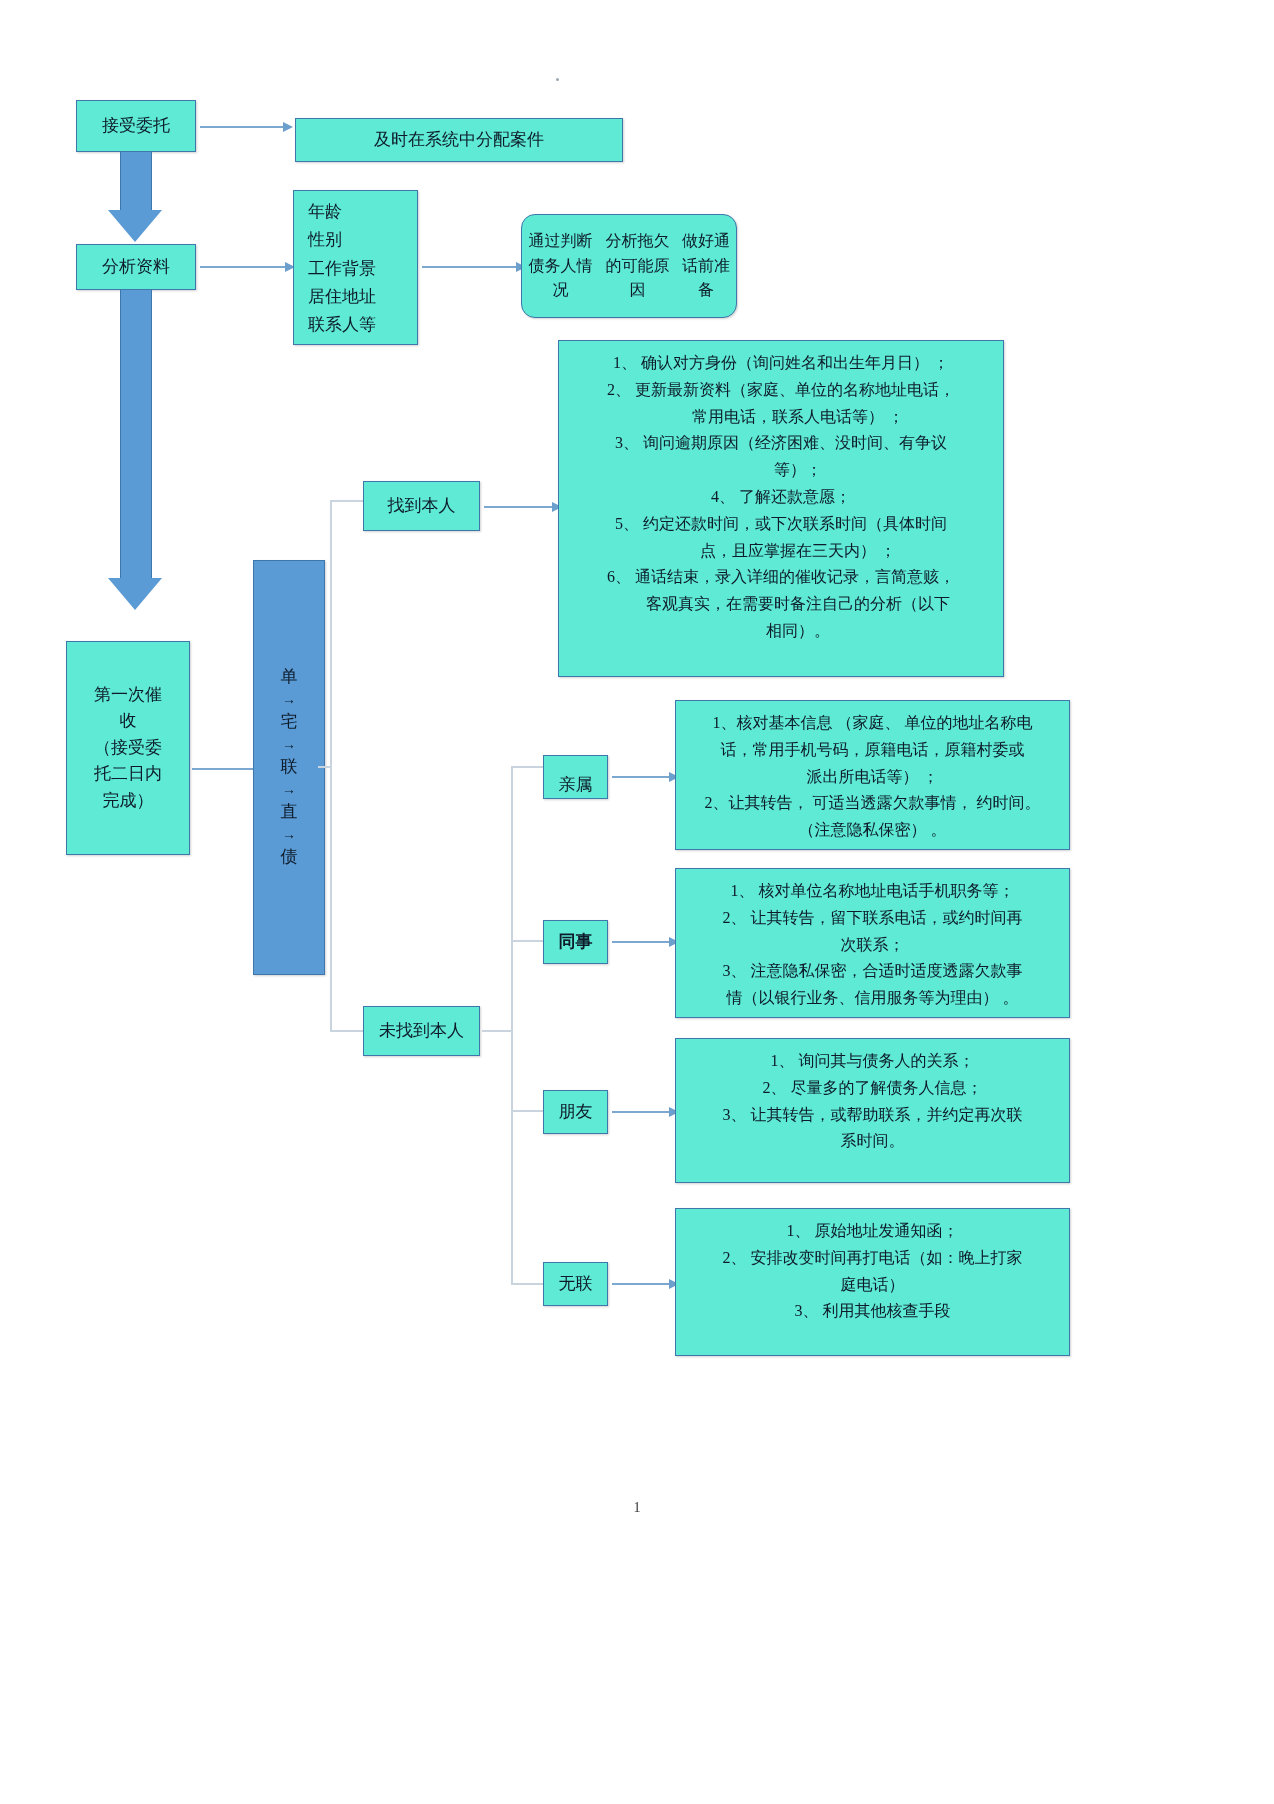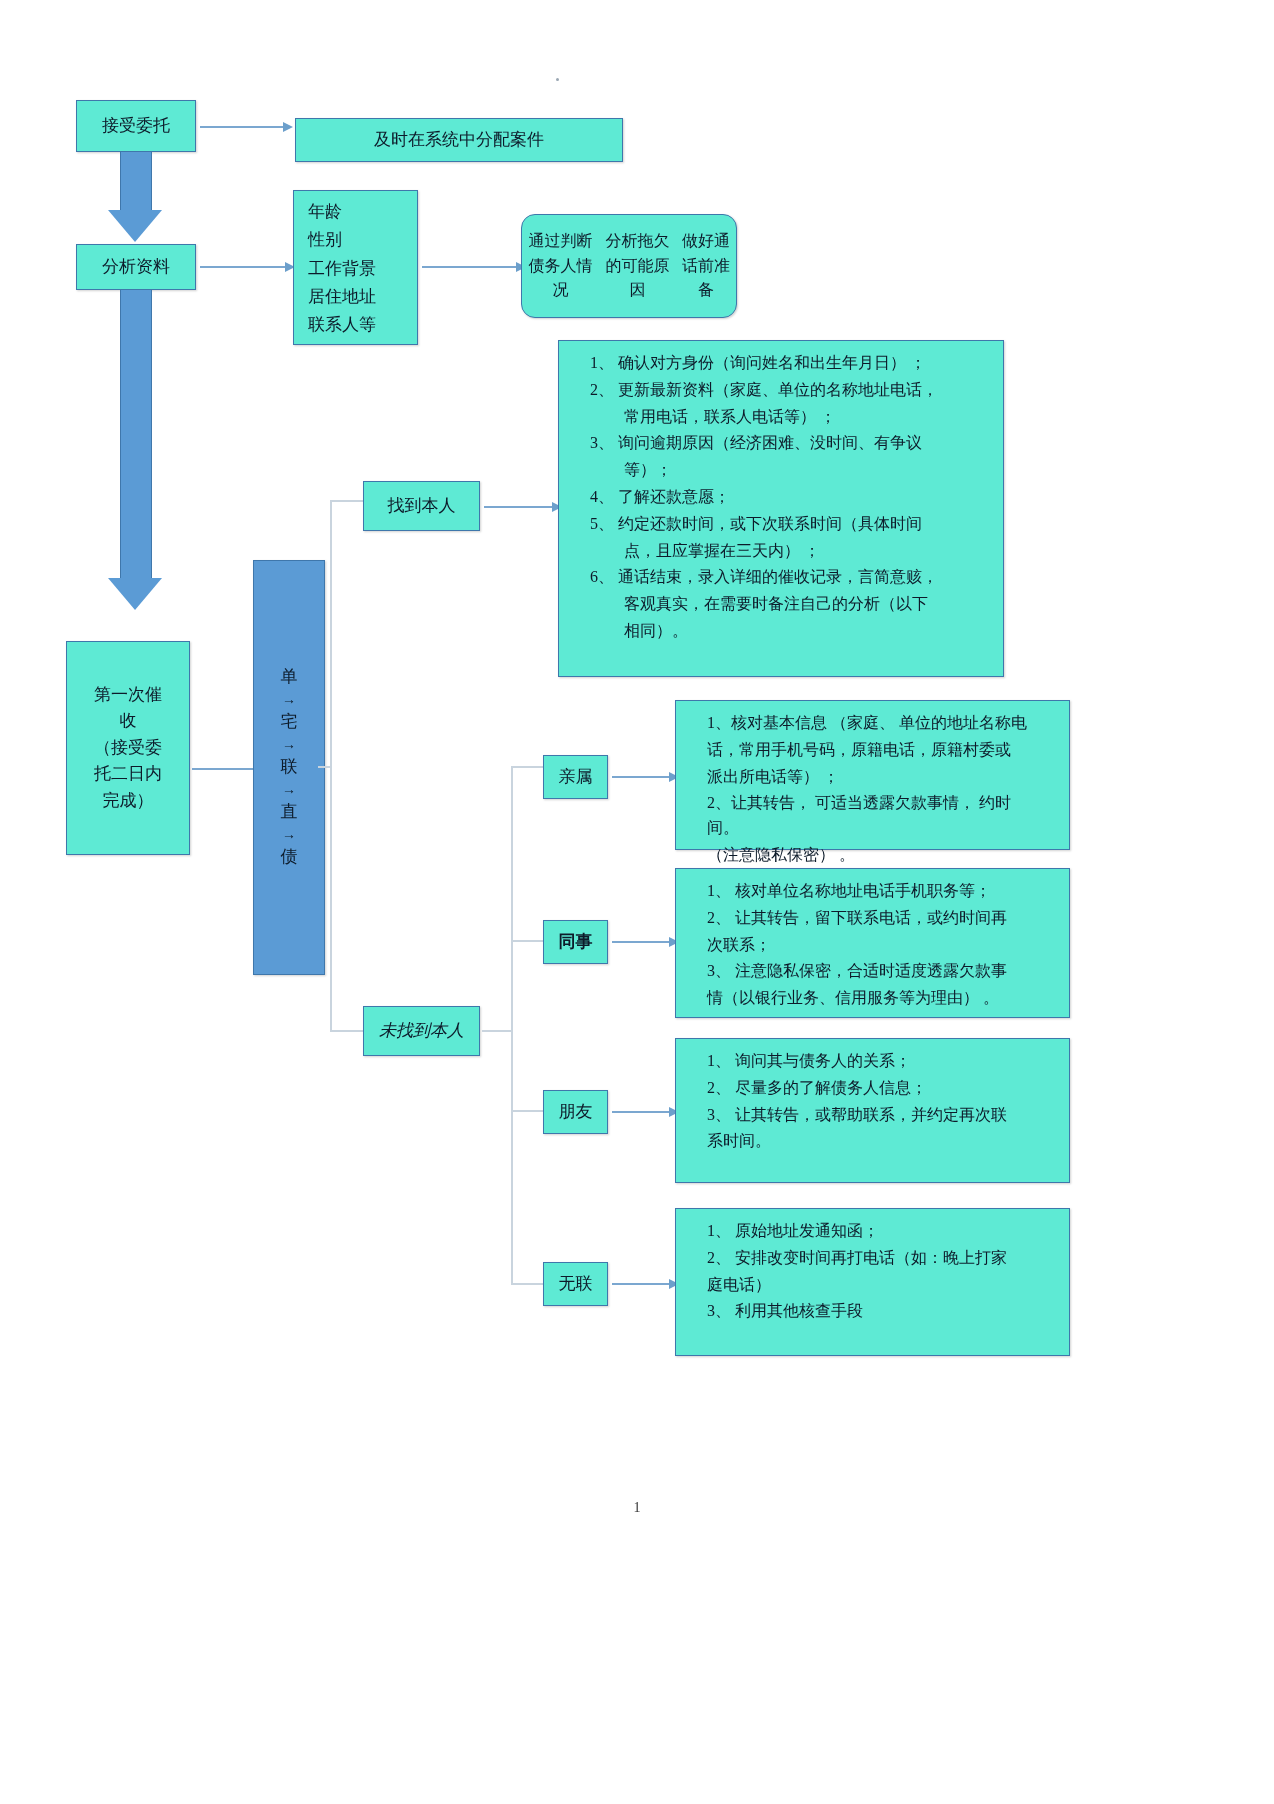--- a/index.html
+++ b/index.html
@@ -29,22 +29,22 @@
     justify-content: center;
     text-align: center;
     line-height: 1.55;
     box-shadow: 1px 1px 2px rgba(0,0,0,0.18);
   }
   .node.rounded {
     border-radius: 14px;
   }
   .node.textblock {
     display: block;
-    text-align: left;
-    padding: 10px 31px;
+    text-align: center;
+    padding: 10px 1px;
   }
   .node.leftcol {
     display: block;
     text-align: left;
     padding: 8px 14px;
   }
   .t-md  { font-size: 16px; }
   .t-lg  { font-size: 17px; }
   .line  { margin: 0 0 2px 0; }
   .line.ind { padding-left: 34px; }
@@ -196,32 +196,32 @@
     <div class="line">3、  询问逾期原因（经济困难、没时间、有争议</div>
     <div class="line ind">等）；</div>
     <div class="line">4、  了解还款意愿；</div>
     <div class="line">5、  约定还款时间，或下次联系时间（具体时间</div>
     <div class="line ind">点，且应掌握在三天内）  ；</div>
     <div class="line">6、  通话结束，录入详细的催收记录，言简意赅，</div>
     <div class="line ind">客观真实，在需要时备注自己的分析（以下</div>
     <div class="line ind">相同）。</div>
   </div>
 
-  <div class="node t-lg" style="left:363px; top:1006px; width:117px; height:50px;font-style:italic;">
+  <div class="node t-lg" style="left:363px; top:1006px; width:117px; height:50px;">
     <span>未找到本人</span>
   </div>
 
   <div class="connector" style="left:511px; top:766px; width:2px; height:519px;"></div>
   <div class="connector" style="left:482px; top:1030px; width:30px; height:2px;"></div>
   <div class="connector" style="left:511px; top:766px; width:32px; height:2px;"></div>
   <div class="connector" style="left:511px; top:940px; width:32px; height:2px;"></div>
   <div class="connector" style="left:511px; top:1110px; width:32px; height:2px;"></div>
   <div class="connector" style="left:511px; top:1283px; width:32px; height:2px;"></div>
 
-  <div class="node t-lg" style="left:543px; top:755px; width:65px; height:44px;">
+  <div class="node t-lg" style="left:543px; top:755px; width:65px; height:44px;align-items:flex-end;">
     <span>亲属</span>
   </div>
   <div class="arrow" style="left:612px; top:776px; width:58px;"></div>
   <div class="node textblock t-md" style="left:675px; top:700px; width:395px; height:150px;">
     <div class="line">1、核对基本信息 （家庭、 单位的地址名称电</div>
     <div class="line">话，常用手机号码，原籍电话，原籍村委或</div>
     <div class="line">派出所电话等）  ；</div>
     <div class="line">2、让其转告， 可适当透露欠款事情，  约时间。</div>
     <div class="line">（注意隐私保密） 。</div>
   </div>

